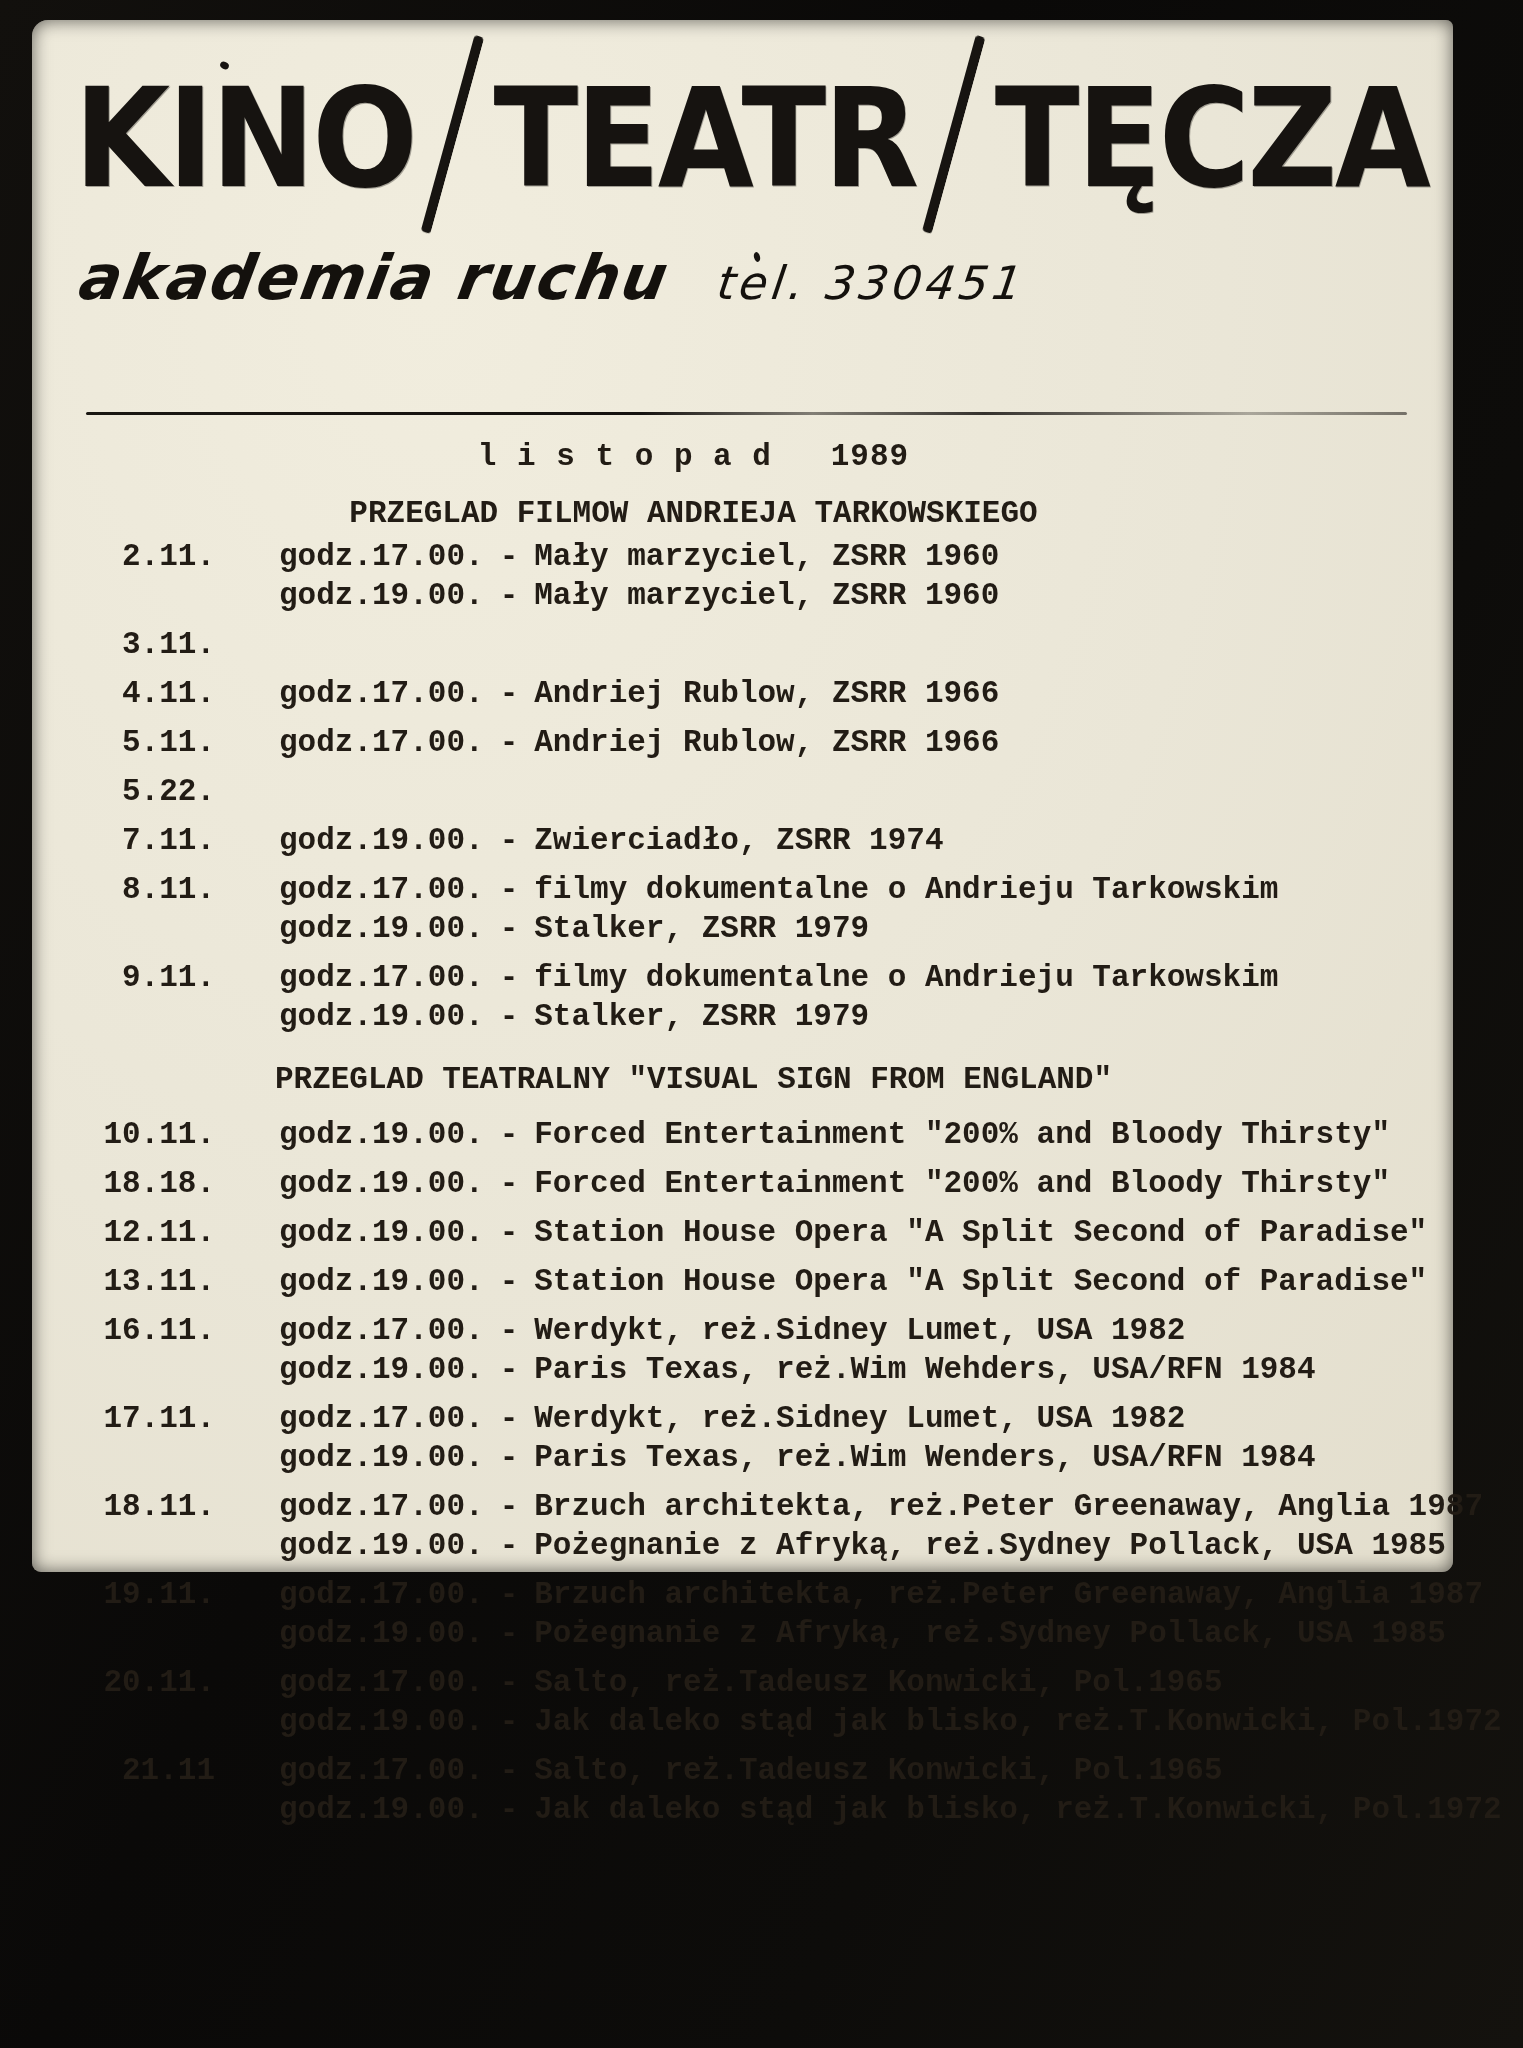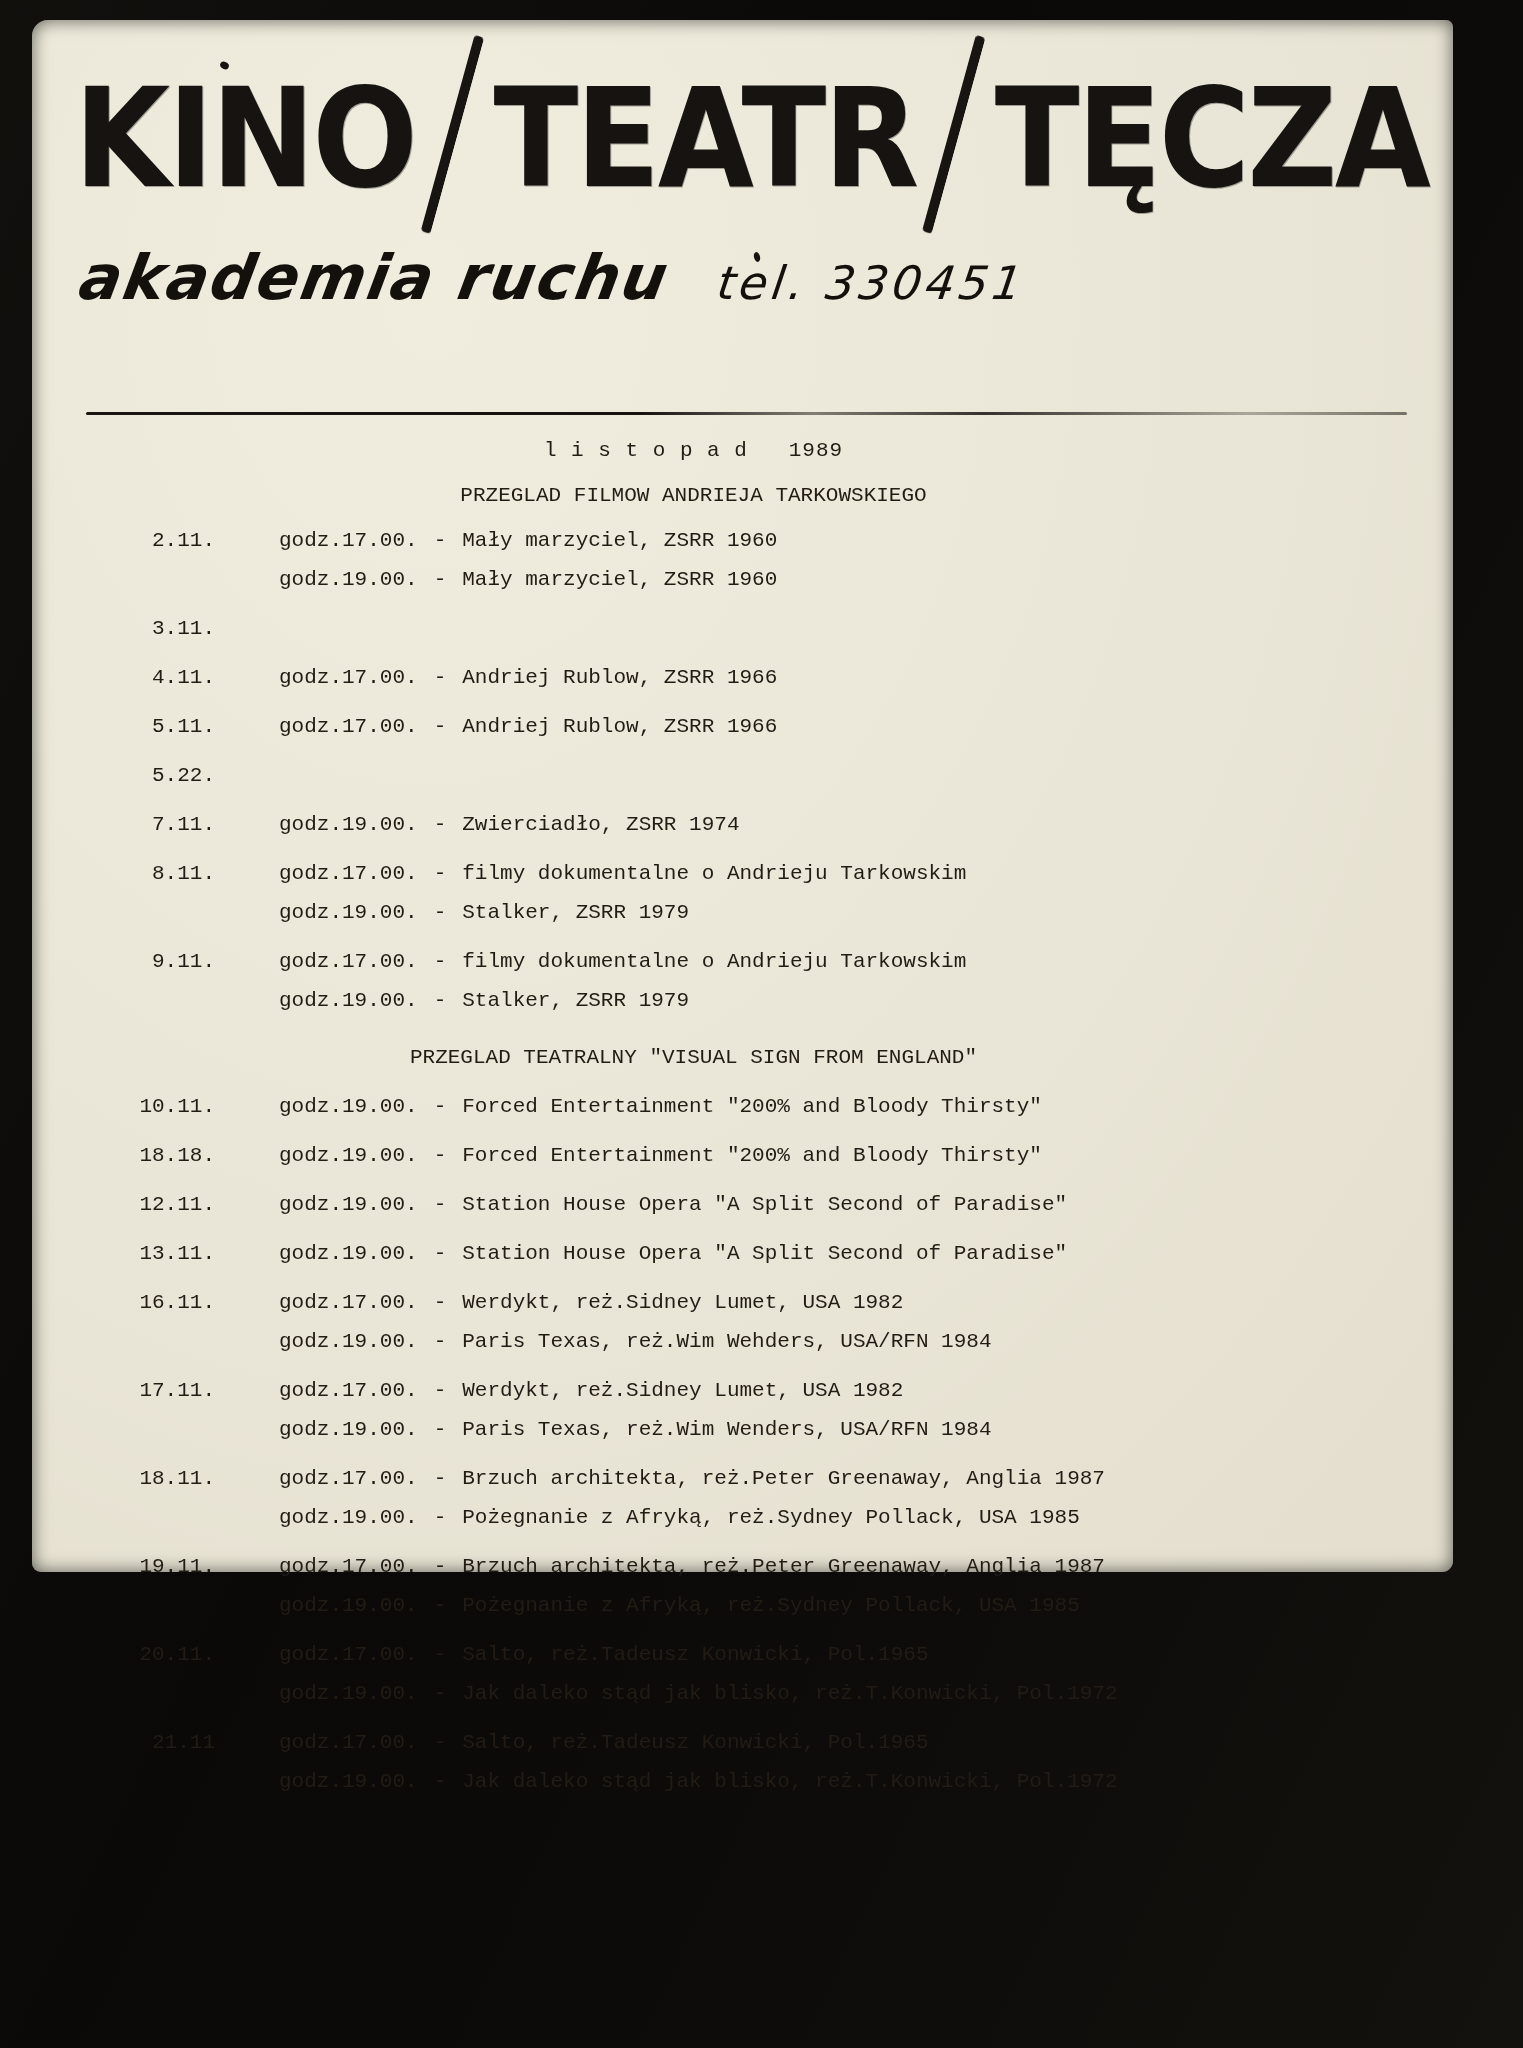--- a/index.html
+++ b/index.html
@@ -48,27 +48,27 @@
     transform:skewX(-8deg);transform-origin:left bottom;
   }
 
   .rule{
     height:3px;margin:98px 16px 0 12px;border-radius:2px;
     background:linear-gradient(90deg,#1a1712 0%,#15120f 42%,rgba(21,18,15,.50) 55%,
                rgba(21,18,15,.85) 68%,rgba(21,18,15,.30) 88%,rgba(21,18,15,.55) 100%);
   }
 
   
-  .tw{font-size:21px;font-weight:normal;color:#221c15}
+  .tw{font-size:31px;font-weight:bold;color:#221c15}
   .centered{text-align:center;padding-right:110px;white-space:pre}
   .month{margin-top:24px;letter-spacing:1px}
   .sec-heading{margin-top:22px}
   .sec-heading.second{margin-top:26px;margin-bottom:18px}
 
-  .schedule{margin-top:14px}
+  .schedule{margin-top:6px}
   .entry{display:flex;margin-bottom:10px}
   .entry .date{width:141px;text-align:right;flex:none;line-height:39px}
   .entry .lines{margin-left:64px}
   .line{height:39px;line-height:39px;white-space:nowrap}
   .sep{display:inline-block;margin:0 16px}
 
   .speck{position:absolute;background:#171411;border-radius:50%}
   .speck.s1{left:188px;top:42px;width:9px;height:7px;transform:rotate(25deg)}
   .speck.s2{left:722px;top:232px;width:6px;height:10px;transform:rotate(-15deg)}
 </style>

